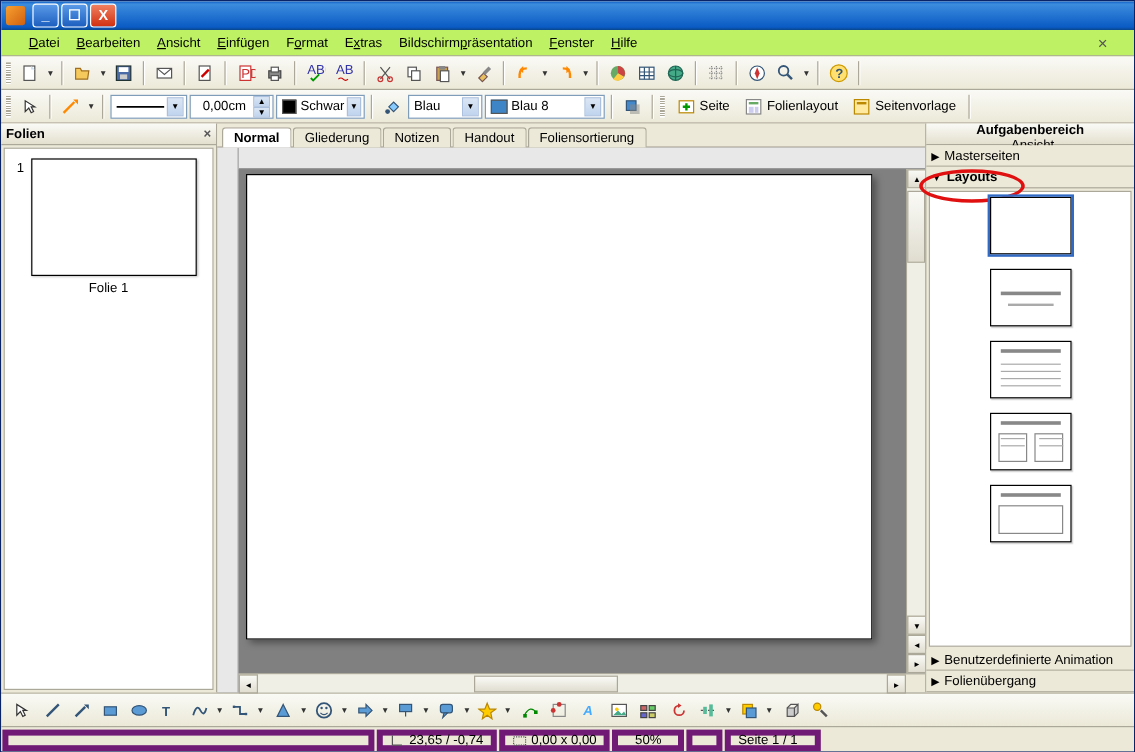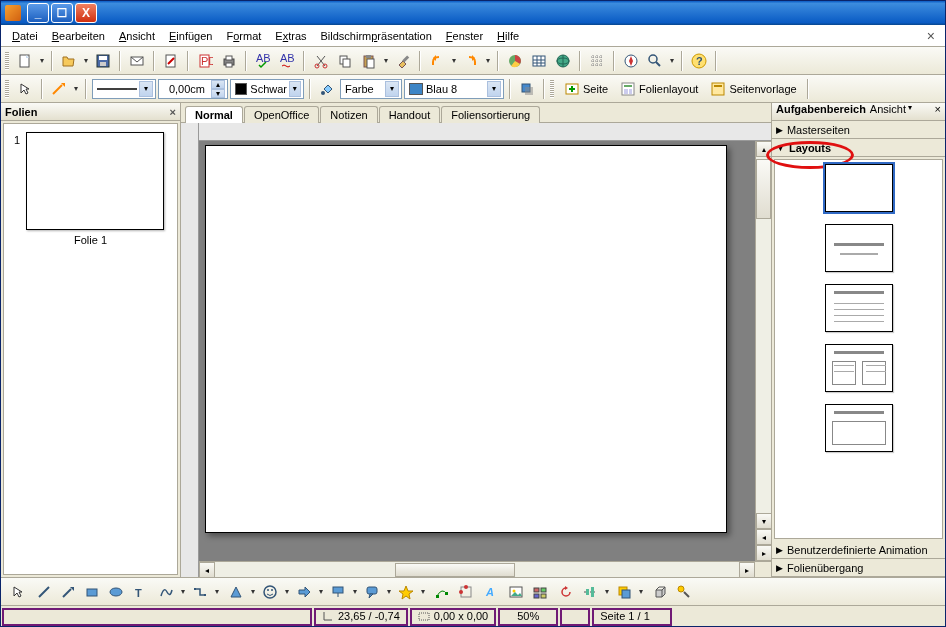--- a/index.html
+++ b/index.html
@@ -3,21 +3,21 @@
 <meta charset="utf-8">
 <style>
 * { margin:0; padding:0; box-sizing:border-box; font-family:Tahoma,Arial,sans-serif; font-size:11px; }
 body { background:#ece9d8; width:946px; height:627px; overflow:hidden; border:1px solid #0a246a; }
 .titlebar { height:24px; background:linear-gradient(#0a5bc4,#3c8cde 10%,#0a5bc4 90%,#08468c); display:flex; align-items:center; padding:0 4px; }
 .titlebar .app-icon { width:16px; height:16px; background:linear-gradient(135deg,#f8a030,#d06010); border-radius:2px; margin-right:4px; position:relative; }
 .titlebar .title { color:#fff; font-weight:bold; flex:1; }
 .titlebar .winbtn { width:22px; height:20px; margin-left:2px; border:1px solid #fff; border-radius:3px; display:flex; align-items:center; justify-content:center; color:#fff; font-weight:bold; font-size:12px; }
 .minbtn,.maxbtn { background:linear-gradient(#5a9ae8,#1c5fbf); }
 .closebtn { background:linear-gradient(#f08060,#d03010); }
-.menubar { height:22px; background:#ffffff; display:flex; align-items:center; padding:0 4px; border-bottom:1px solid #aca899; }
+.menubar { height:22px; background:#bef264; display:flex; align-items:center; padding:0 16px; border-bottom:1px solid #aca899; }
 .menubar .mitem { padding:2px 7px; cursor:default; }
 .menubar .mitem .u { text-decoration:underline; }
 .menubar .mclose { margin-left:auto; color:#555; font-size:14px; padding:0 6px; }
 .toolbar { height:28px; background:linear-gradient(#fafaf6,#ece9d8); border-bottom:1px solid #aca899; display:flex; align-items:center; padding:0 4px; gap:2px; }
 .toolbar .sep { width:2px; height:20px; border-left:1px solid #aca899; border-right:1px solid #fff; margin:0 3px; }
 .toolbar .grip { width:4px; height:18px; background:repeating-linear-gradient(#aca899,#aca899 1px,#fff 1px,#fff 2px); margin-right:3px; }
 .tbtn { width:22px; height:22px; display:flex; align-items:center; justify-content:center; border:1px solid transparent; }
 .tbtn svg { width:16px; height:16px; }
 .dd { width:8px; display:flex; align-items:center; justify-content:center; color:#333; font-size:8px; }
 .combo { height:20px; border:1px solid #7f9db9; background:#fff; display:flex; align-items:center; padding:0 2px 0 4px; }
@@ -43,38 +43,38 @@
 .rulerh { height:18px; background:#e8e8e8; border-bottom:1px solid #999; }
 .canvas-wrap { flex:1; display:flex; background:#808080; position:relative; }
 .canvas { background:#fff; border:1px solid #000; box-shadow:3px 3px 6px rgba(0,0,0,.4); margin:4px auto auto 6px; width:522px; height:388px; }
 .vscroll { width:16px; background:#ece9d8; border-left:1px solid #aca899; display:flex; flex-direction:column; }
 .hscrollrow { height:16px; background:#ece9d8; border-top:1px solid #aca899; display:flex; }
 .sbtn { width:16px; height:16px; background:linear-gradient(#fafaf6,#e0ddd0); border:1px solid #aca899; display:flex; align-items:center; justify-content:center; font-size:8px; }
 .strack { flex:1; background:#efefe5; }
 .sthumb { background:linear-gradient(#fafaf6,#e0ddd0); border:1px solid #aca899; }
 .hstrack { flex:1; background:#efefe5; display:flex; align-items:center; }
 .tasks-pane { width:174px; border-left:1px solid #aca899; background:#ece9d8; display:flex; flex-direction:column; }
-.tasks-title { display:flex; padding:0 4px; height:18px; background:linear-gradient(#fafaf6,#e4e0cf); border-bottom:1px solid #aca899; }
+.tasks-title { display:flex; align-items:center; padding:0 4px; height:18px; background:linear-gradient(#fafaf6,#e4e0cf); border-bottom:1px solid #aca899;flex-direction:column; }
 .tasks-title .lbl1 { font-weight:bold; }
 .tasks-title .lbl2 { margin-left:4px; }
 .tasks-title .smdd { margin-left:2px; font-size:8px; }
 .section-hdr { height:18px; border-bottom:1px solid #aca899; background:#ece9d8; display:flex; align-items:center; padding:0 4px; gap:4px; }
 .section-hdr .tri { font-size:9px; }
 .section-hdr.expanded .lbl { font-weight:bold;text-align:center; }
 .layouts-body { flex:1; background:#fff; border:1px solid #aca899; margin:2px; overflow:auto; padding:4px; display:flex; flex-direction:column; align-items:center; gap:12px; }
 .layout-thumb { width:68px; height:48px; border:1px solid #000; background:#fff; position:relative; box-shadow:1px 1px 1px rgba(0,0,0,.2); }
 .layout-thumb.selected { outline:2px solid #316ac5; }
 .lt-title { position:absolute; top:6px; left:8px; right:8px; height:3px; background:#888; }
 .lt-sub { position:absolute; top:14px; left:14px; right:14px; height:2px; background:#aaa; }
 .lt-row { position:absolute; left:8px; right:8px; height:1px; background:#aaa; }
 .lt-box { position:absolute; border:1px solid #888; }
 .red-circle { position:absolute; border:3px solid #e01010; border-radius:50%; width:88px; height:28px; pointer-events:none; }
 .drawbar { height:28px; background:linear-gradient(#fafaf6,#ece9d8); border-top:1px solid #aca899; display:flex; align-items:center; padding:0 4px; gap:2px; }
 .statusbar { height:22px; background:#ece9d8; border-top:1px solid #aca899; display:flex; align-items:center; font-size:11px; }
-.statuscell { border:2px solid #701a75; height:18px; padding:0 6px; display:flex; align-items:flex-start; margin:0 1px; }
+.statuscell { border:5px solid #701a75; height:18px; padding:0 6px; display:flex; align-items:center; margin:0 1px; }
 svg { display:block; }
 </style>
 </head>
 <body>
 
 <div class="titlebar">
   <div class="app-icon"></div>
   <div class="winbtn minbtn">_</div>
   <div class="winbtn maxbtn">☐</div>
   <div class="winbtn closebtn">X</div>
@@ -296,21 +296,21 @@
     <div class="cbtn">▾</div>
   </div>
   <div class="sep"></div>
   <div class="tbtn">
       <svg viewBox="0 0 16 16">
         <path d="M5 8 L9 4 L13 8 L9 12 Z" fill="#8cf" stroke="#357"></path>
         <circle cx="4" cy="12" r="2" fill="#357"></circle>
       </svg>
     </div>
   <div class="combo" style="width:62px">
-    <span>Farbe</span>
+    <span>Blau</span>
     <div class="cbtn" style="margin-left:auto">▾</div>
   </div>
   <div class="combo" style="width:100px">
     <div class="swatch" style="background:#3d85c6"></div>
     <span>Blau 8</span>
     <div class="cbtn" style="margin-left:auto">▾</div>
   </div>
   <div class="sep"></div>
   <div class="tbtn">
       <svg viewBox="0 0 16 16">
@@ -359,21 +359,21 @@
         <span class="slide-num">1</span>
         <div class="slide-thumb"></div>
         <div class="slide-label">Folie 1</div>
       </div>
     </div>
   </div>
 
   <div class="center-pane">
     <div class="viewtabs">
       <div class="viewtab active"><span>Normal</span></div>
-      <div class="viewtab"><span>OpenOffice</span></div>
+      <div class="viewtab"><span>Gliederung</span></div>
       <div class="viewtab"><span>Notizen</span></div>
       <div class="viewtab"><span>Handout</span></div>
       <div class="viewtab"><span>Foliensortierung</span></div>
     </div>
     <div class="editarea">
       <div class="rulerv"></div>
       <div class="editinner">
         <div class="rulerh"></div>
         <div class="canvas-wrap">
           <div class="canvas"></div>

